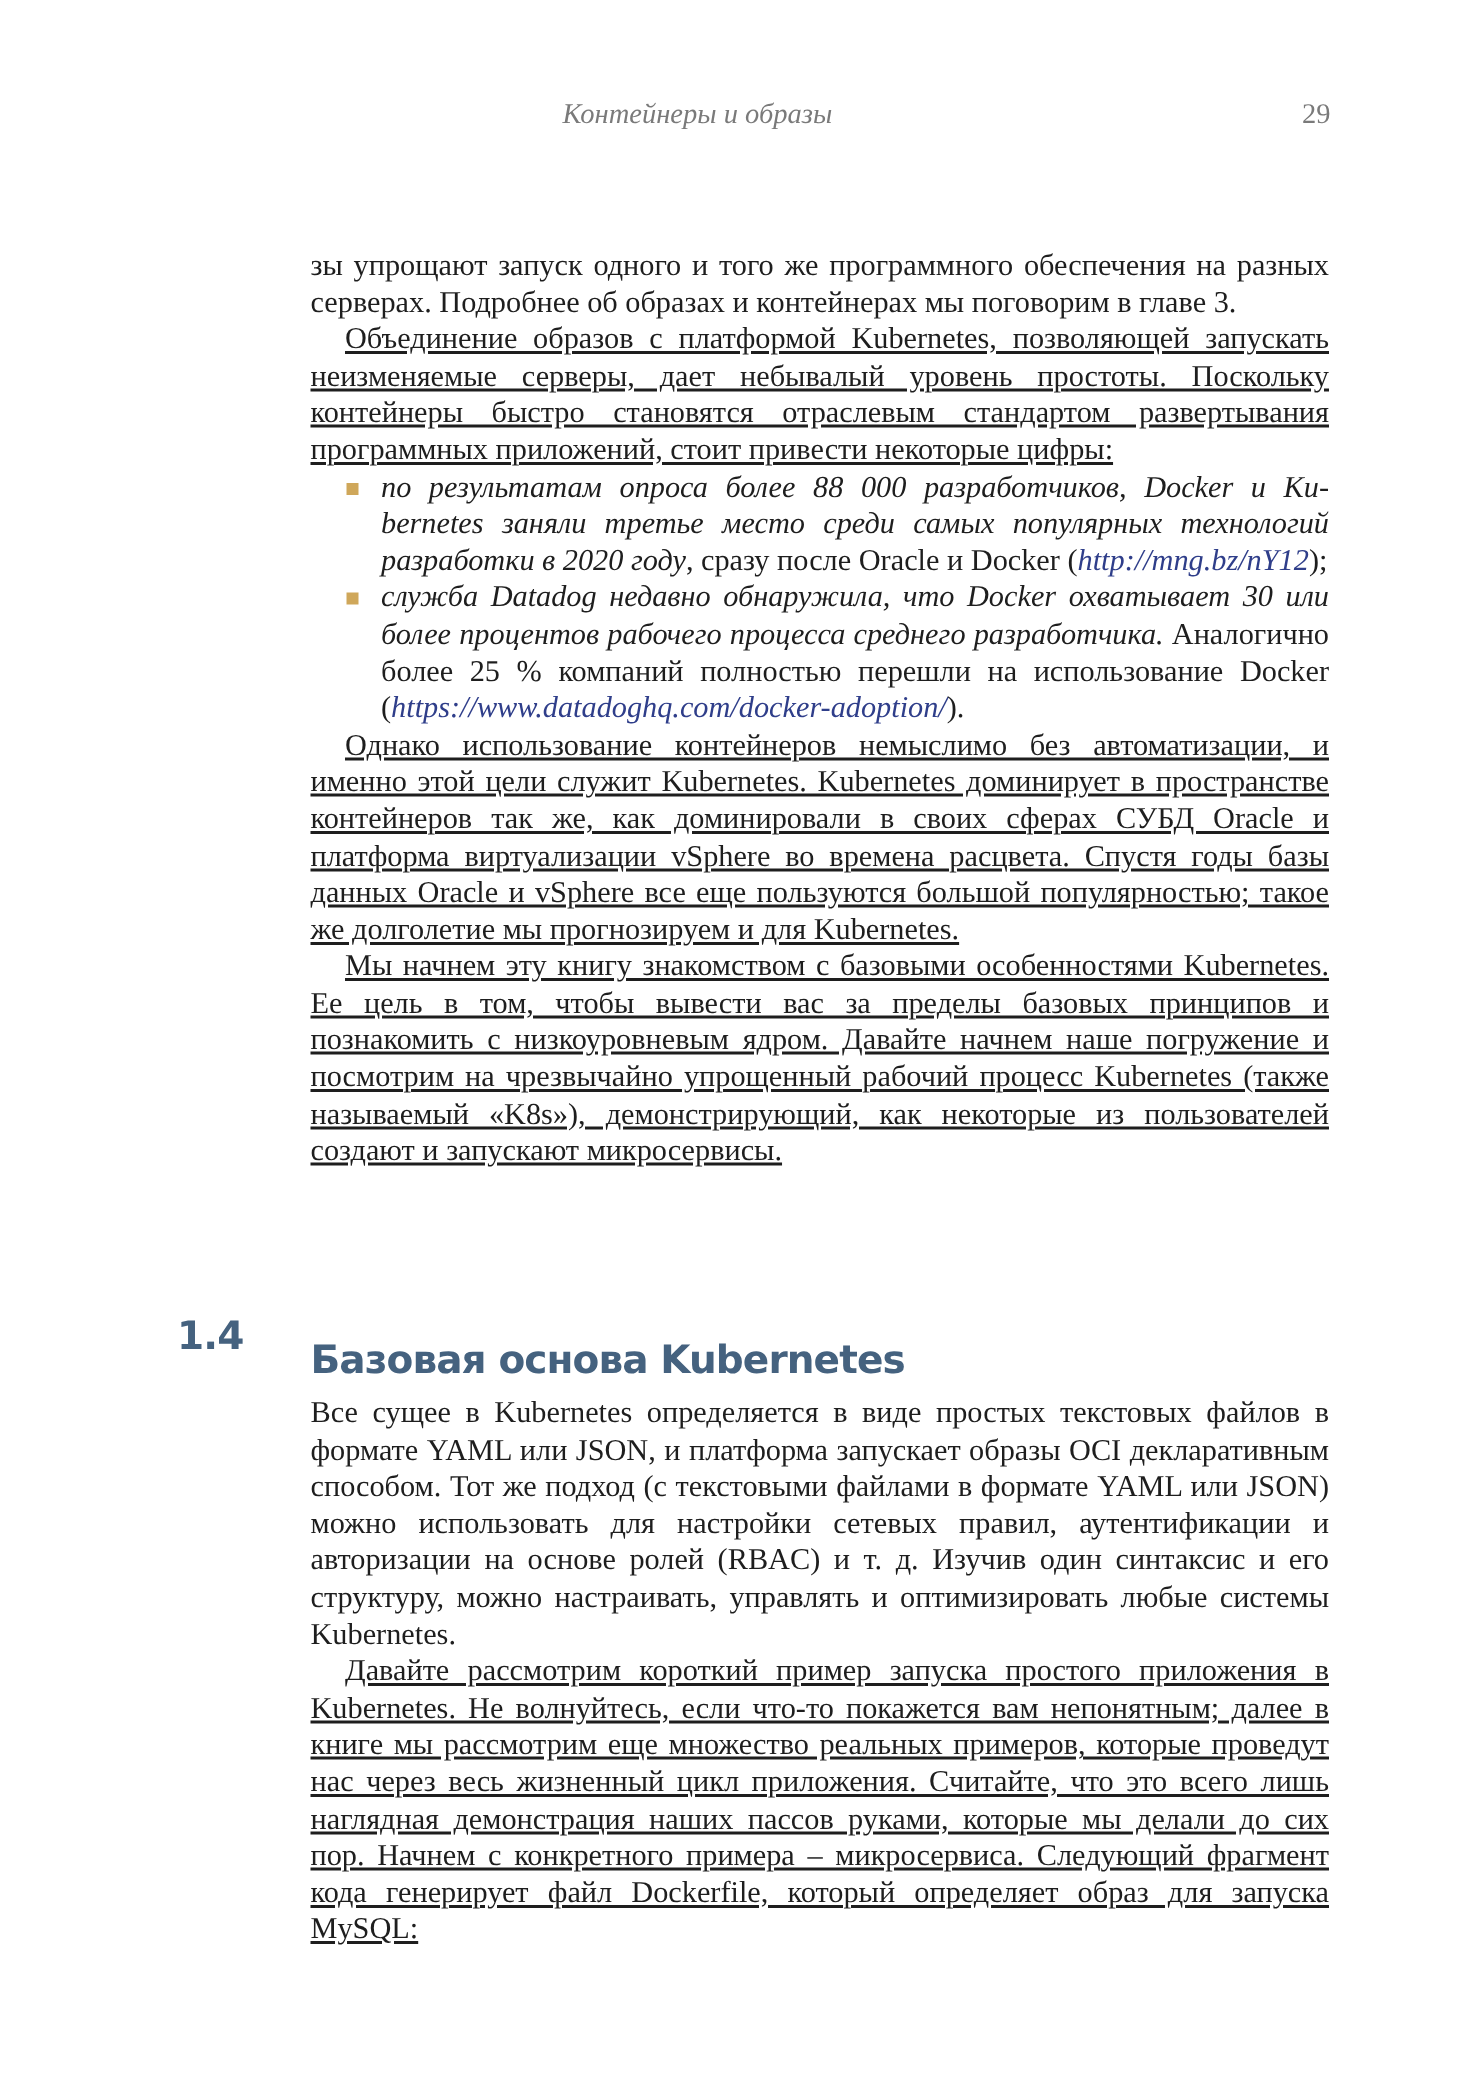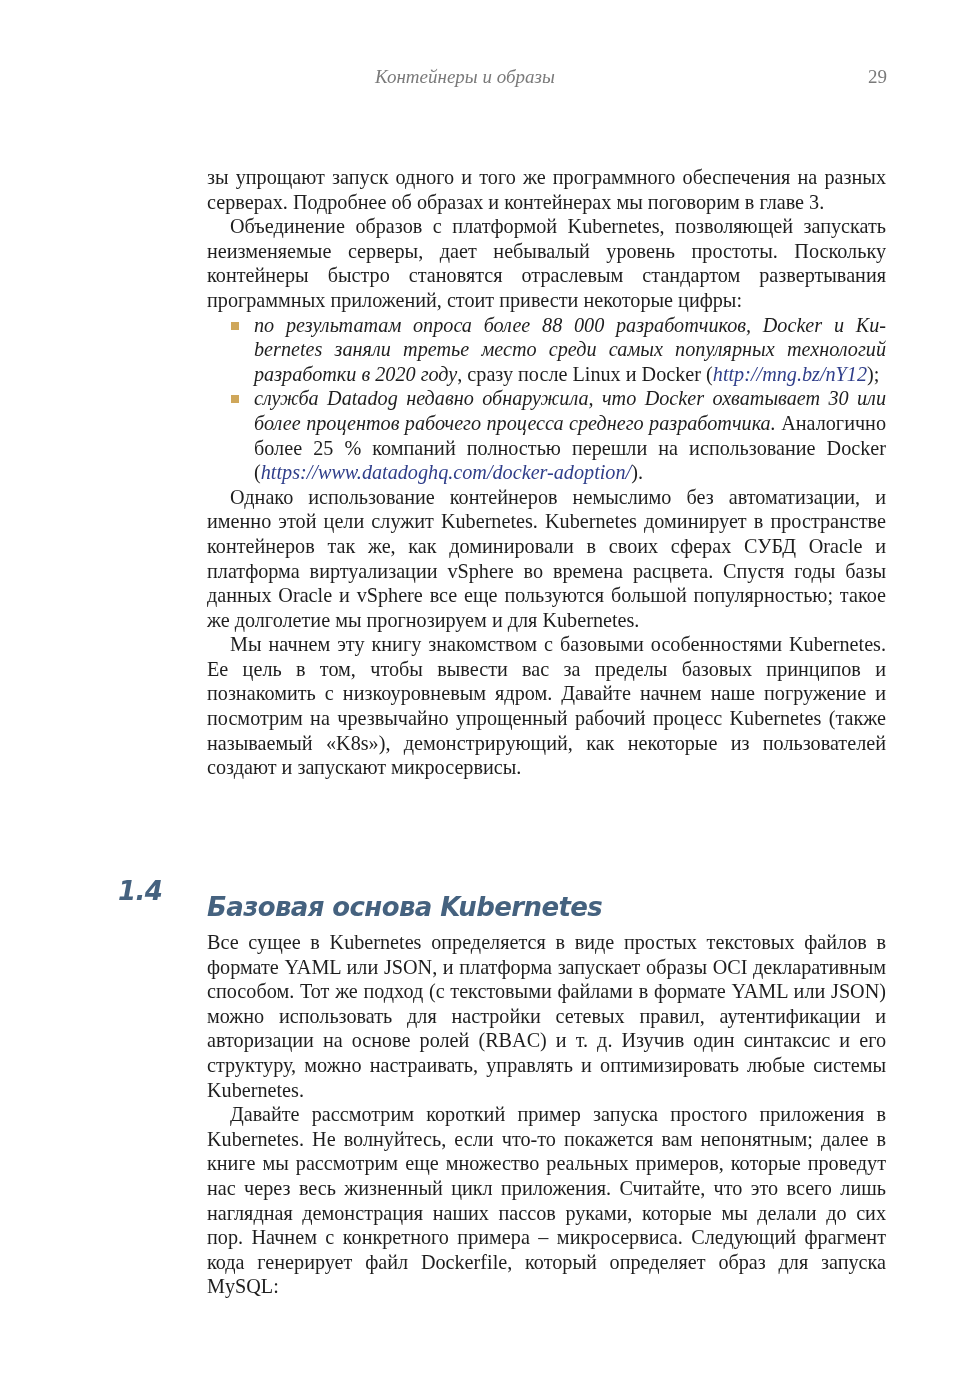--- a/index.html
+++ b/index.html
@@ -15,32 +15,32 @@
   }
   .page-number {
     position: absolute; right: 0; top: 0; font-size: 19px;
   }
   .body-text {
     position: absolute; left: 207px; width: 679px;
     font-family: "Liberation Serif", serif; font-size: 20.2px; line-height: 24.6px;
     color: #1e1e1e; text-align: justify; hyphens: manual;
   }
   .body-text p { margin: 0; }
-  .indent { text-indent: 23px; }
+  .indent { text-indent: 23px; text-decoration: underline; }
   .block1 { top: 124px; margin-top: 41px; }
   .bullets { list-style: none; margin: 0; padding: 0 0 0 47px; }
   .bullets li { position: relative; }
   .bullet-mark {
     position: absolute; left: -23px; top: 9px; width: 8px; height: 8px; background: #cfa75a;
   }
   .em { font-style: italic; }
   .link { color: #2f3e8a; font-style: italic; }
   .section-heading {
     position: absolute; top: 876px; left: 118px; width: 780px; height: 40px;
-    font-family: "DejaVu Sans", sans-serif; font-style: italic; font-weight: bold;
+    font-family: "DejaVu Sans", sans-serif; font-weight: bold;
     color: #45627f; font-size: 26px; letter-spacing: -0.6px;
   }
   .section-number { position: absolute; left: 0; top: 0; }
   .section-title { position: absolute; left: 89px; top: 16px; text-align: center; }
   .block2 { top: 930px; }
 </style>
 </head>
 <body>
 
 <div class="page">
@@ -50,21 +50,21 @@
     <span class="page-number">29</span>
   </div>
 
   <div class="body-text block1">
     <p>зы упрощают запуск одного и того же программного обеспечения на разных серверах. Подробнее об образах и контейнерах мы поговорим в главе 3.</p>
     <p class="indent">Объединение образов с платформой Kubernetes, позволяющей за­пускать неизменяемые серверы, дает небывалый уровень простоты. Поскольку контейнеры быстро становятся отраслевым стандартом развертывания программных приложений, стоит привести некото­рые цифры:</p>
 
     <ul class="bullets">
       <li>
         <span class="bullet-mark"></span>
-        <span class="em">по результатам опроса более 88 000 разработчиков, Docker и Ku­bernetes заняли третье место среди самых популярных технологий разработки в 2020 году</span><span>, сразу после Linux и Docker (</span><span class="link">http://mng.bz/nY12</span><span>);</span>
+        <span class="em">по результатам опроса более 88 000 разработчиков, Docker и Ku­bernetes заняли третье место среди самых популярных технологий разработки в 2020 году</span><span>, сразу после Oracle и Docker (</span><span class="link">http://mng.bz/nY12</span><span>);</span>
       </li>
       <li>
         <span class="bullet-mark"></span>
         <span class="em">служба Datadog недавно обнаружила, что Docker охватывает 30 или более процентов рабочего процесса среднего разработчика.</span><span> Аналогично более 25 % компаний полностью перешли на исполь­зование Docker (</span><span class="link">https://www.datadoghq.com/docker-adoption/</span><span>).</span>
       </li>
     </ul>
 
     <p class="indent">Однако использование контейнеров немыслимо без автоматиза­ции, и именно этой цели служит Kubernetes. Kubernetes доминирует в пространстве контейнеров так же, как доминировали в своих сфе­рах СУБД Oracle и платформа виртуализации vSphere во времена рас­цвета. Спустя годы базы данных Oracle и vSphere все еще пользуют­ся большой популярностью; такое же долголетие мы прогнозируем и для Kubernetes.</p>
     <p class="indent">Мы начнем эту книгу знакомством с базовыми особенностями Ku­bernetes. Ее цель в том, чтобы вывести вас за пределы базовых прин­ципов и познакомить с низкоуровневым ядром. Давайте начнем наше погружение и посмотрим на чрезвычайно упрощенный рабочий про­цесс Kubernetes (также называемый «K8s»), демонстрирующий, как некоторые из пользователей создают и запускают микросервисы.</p>
   </div>

